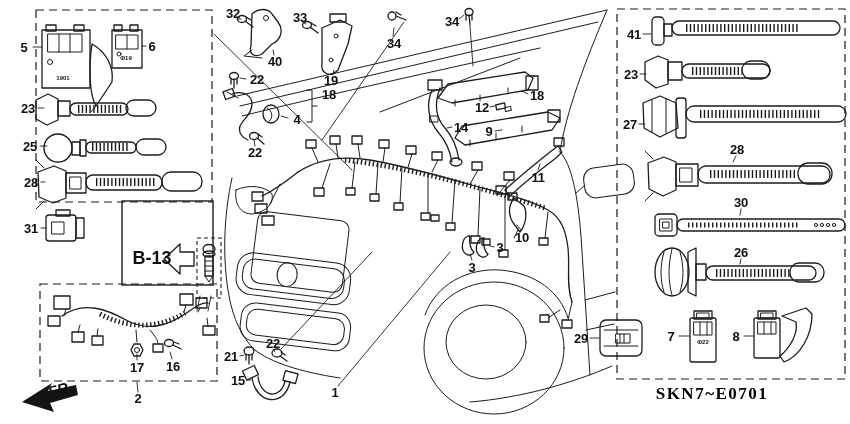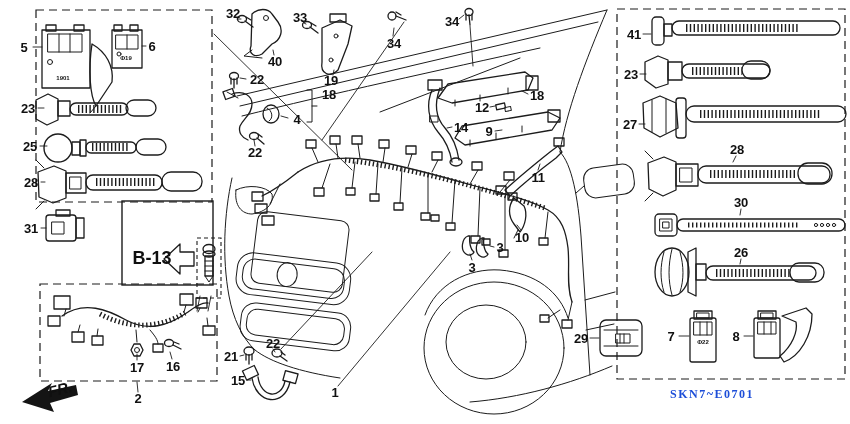--- a/index.html
+++ b/index.html
@@ -7,21 +7,21 @@
           font-family:"Liberation Sans",sans-serif;color:#111;}
   .canvas svg{position:absolute;left:0;top:0;}
   .co{position:absolute;transform:translate(-50%,-50%);font-weight:bold;font-size:13px;
       line-height:1;color:#101010;white-space:nowrap;letter-spacing:-0.3px;}
   .ref{font-size:18px;letter-spacing:0;}
   .tiny{position:absolute;transform:translate(-50%,-50%);font-size:6px;font-weight:bold;
         color:#101010;white-space:nowrap;}
   .fr{position:absolute;transform:translate(-50%,-50%) rotate(-14deg);font-weight:bold;
       font-style:italic;font-size:15px;color:#101010;}
   .code{position:absolute;transform:translate(-50%,-50%);font-family:"Liberation Serif",serif;
-        font-size:12px;font-weight:bold;letter-spacing:1.5px;color:#1d4ed8;}
+        font-size:17px;font-weight:bold;letter-spacing:1.5px;color:#000000;}
   .s{stroke:#1c1c1c;fill:none;stroke-width:1.3;stroke-linecap:round;stroke-linejoin:round;}
   .tn{stroke:#1c1c1c;fill:none;stroke-width:1;stroke-linecap:round;stroke-linejoin:round;}
   .ld{stroke:#1c1c1c;fill:none;stroke-width:0.9;stroke-linecap:round;}
   .bx{stroke:#1c1c1c;fill:none;stroke-width:1.2;stroke-dasharray:8 5;}
   .bx2{stroke:#1c1c1c;fill:none;stroke-width:1.1;stroke-dasharray:4 3;}
   .sb{stroke:#1c1c1c;fill:none;stroke-width:1.4;}
   .ht{stroke:#1c1c1c;fill:none;stroke-width:8;stroke-dasharray:1.4 2.4;}
   .ht2{stroke:#1c1c1c;fill:none;stroke-width:5;stroke-dasharray:1.4 2.6;}
   .fw{fill:#fff;stroke:#1c1c1c;stroke-width:1.3;stroke-linejoin:round;}
   .fb{fill:#141414;stroke:none;}

